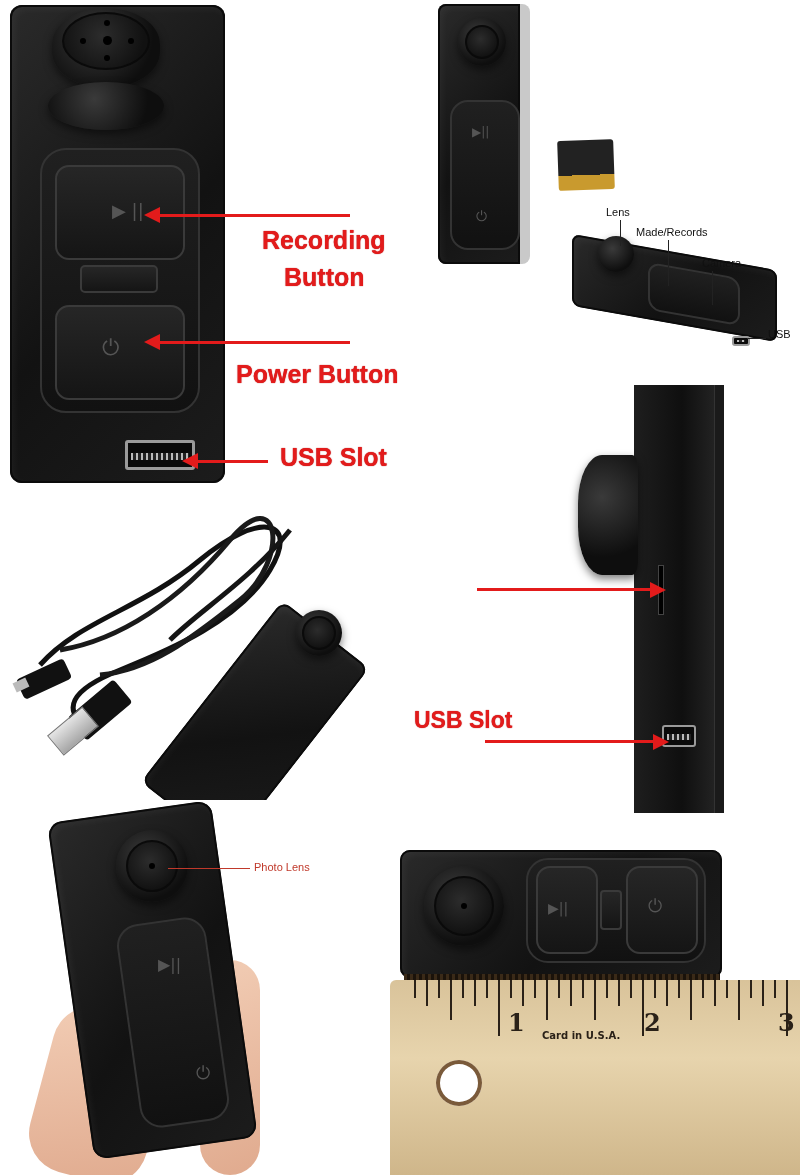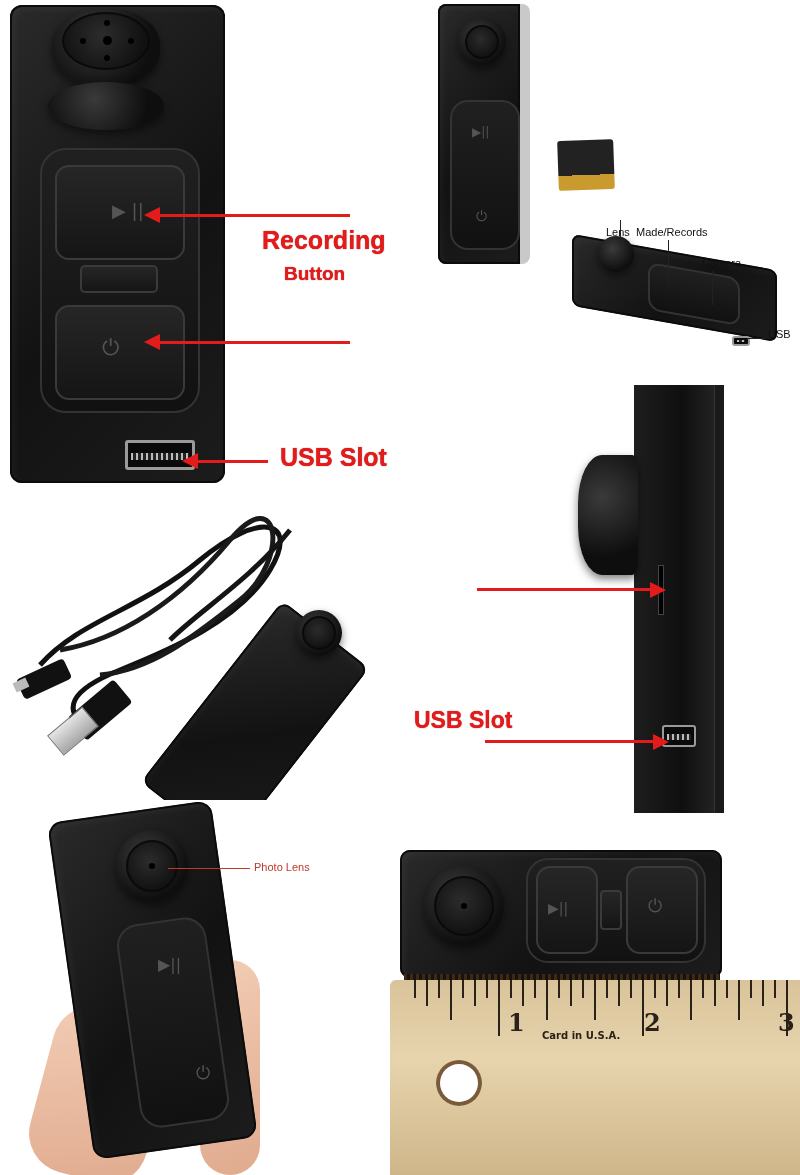--- a/index.html
+++ b/index.html
@@ -54,44 +54,45 @@
   <div class="btn-plate" style="left:40px;top:148px;width:160px;height:265px;border-radius:26px;"></div>
   <div class="btn-key" style="left:55px;top:165px;width:130px;height:95px;"></div>
   <span class="glyph" style="left:112px;top:200px;font-size:18px;">▶ ||</span>
   <div class="btn-key" style="left:80px;top:265px;width:78px;height:28px;border-radius:5px;"></div>
   <div class="btn-key" style="left:55px;top:305px;width:130px;height:95px;"></div>
   <span class="glyph" style="left:102px;top:335px;font-size:22px;">⏻</span>
   <div class="usb-port" style="left:125px;top:440px;width:70px;height:30px;"></div>
 
   <div class="arrow" style="left:158px;top:214px;width:192px;"></div>
   <div class="red-label" style="left:262px;top:226px;font-size:25px;">Recording</div>
-  <div class="red-label" style="left:284px;top:263px;font-size:19px;">Button</div>
+  <div class="red-label" style="left:284px;top:263px;font-size:25px;">Button</div>
 
   <div class="arrow" style="left:158px;top:341px;width:192px;"></div>
+  <div class="red-label" style="left:236px;top:360px;font-size:25px;">Power Button</div>
 
   <div class="arrow" style="left:196px;top:460px;width:72px;"></div>
   <div class="red-label" style="left:280px;top:443px;font-size:25px;">USB Slot</div>
 </div>
 
 <div class="panel" style="left:430px;top:0;width:370px;height:385px;">
   <div class="body-black" style="left:8px;top:4px;width:92px;height:260px;border-radius:8px;border-right:10px solid #c9c9c9;"></div>
   <div class="lens-outer" style="left:28px;top:18px;width:48px;height:48px;"></div>
   <div class="lens-inner" style="left:35px;top:25px;width:34px;height:34px;"></div>
   <div class="btn-plate" style="left:20px;top:100px;width:70px;height:150px;border-radius:18px;"></div>
   <span class="glyph" style="left:42px;top:125px;font-size:12px;">▶||</span>
   <span class="glyph" style="left:46px;top:208px;font-size:14px;">⏻</span>
 
   <div style="position:absolute;left:128px;top:140px;width:56px;height:50px;background:linear-gradient(180deg,#222 0 70%,#c99a2e 70% 100%);border-radius:3px;transform:rotate(-2deg);"></div>
 
   <div class="body-black" style="left:142px;top:252px;width:205px;height:72px;transform:skewY(10deg);border-radius:8px;"></div>
   <div class="lens-outer" style="left:168px;top:236px;width:36px;height:36px;"></div>
   <div class="btn-plate" style="left:218px;top:270px;width:92px;height:48px;transform:skewY(10deg);border-radius:12px;"></div>
   <div class="usb-port" style="left:302px;top:336px;width:18px;height:10px;border-width:2px;"></div>
 
-  <span class="callout-text" style="left:176px;top:206px;margin-top:20px;">Lens</span>
+  <span class="callout-text" style="left:176px;top:206px;">Lens</span>
   <div class="callout-line" style="left:190px;top:220px;width:1px;height:26px;"></div>
   <span class="callout-text" style="left:206px;top:226px;">Made/Records</span>
   <div class="callout-line" style="left:238px;top:240px;width:1px;height:46px;"></div>
   <span class="callout-text" style="left:272px;top:257px;">Camera</span>
   <div class="callout-line" style="left:282px;top:271px;width:1px;height:34px;"></div>
   <span class="callout-text" style="left:338px;top:328px;">USB</span>
   <div class="callout-line" style="left:318px;top:338px;width:18px;height:1px;"></div>
 </div>
 
 <div class="panel" style="left:400px;top:385px;width:400px;height:430px;">

